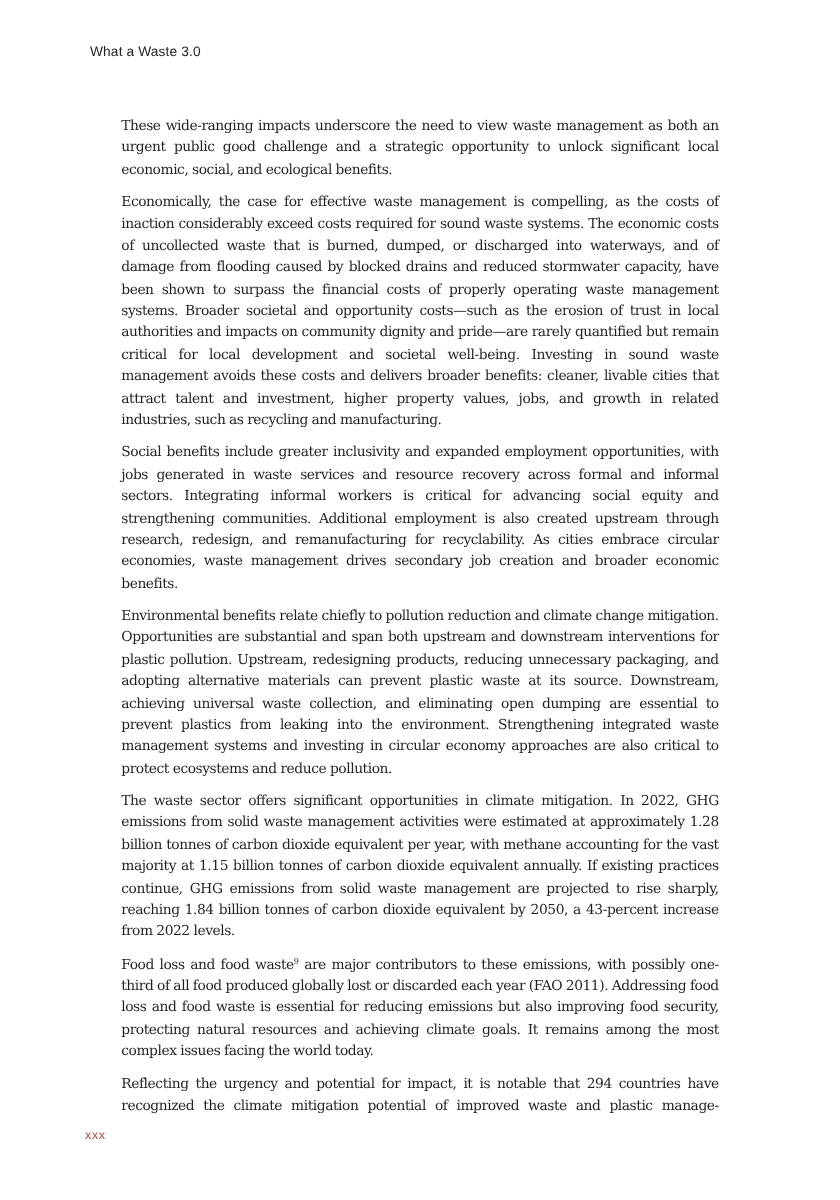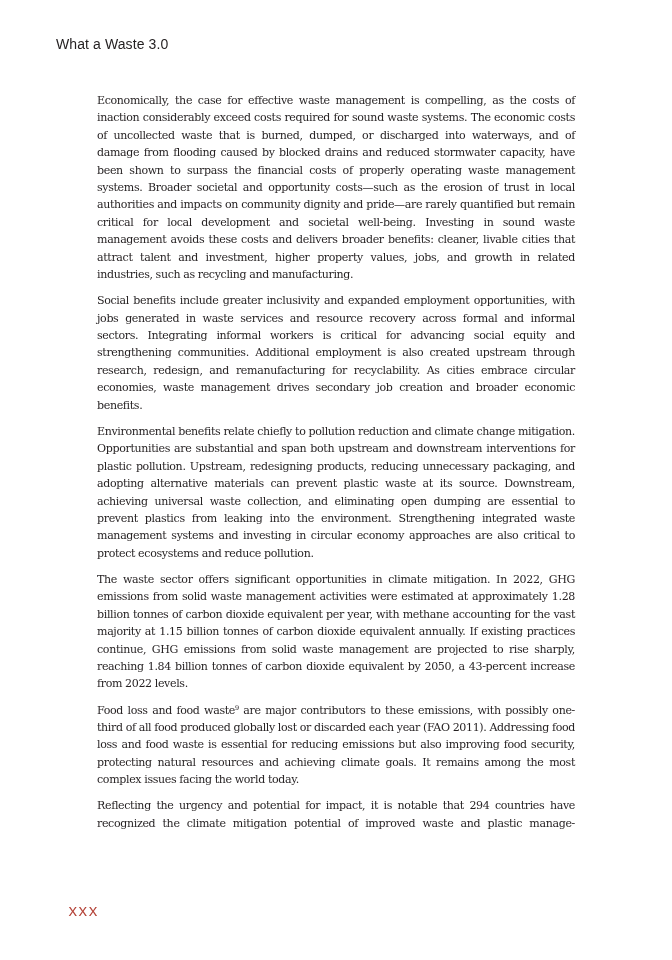--- a/index.html
+++ b/index.html
@@ -1,44 +1,45 @@
 <!DOCTYPE html>
 <html><head>
   <meta charset="utf-8">
   <style>
     html, body { margin: 0; padding: 0; }
     body {
       width: 672px; height: 960px; background: #ffffff; position: relative; overflow: hidden;
       color: #231f20;
     }
     .running-head {
-      position: absolute; left: 56px; top: 36px;
-      font-family: "Liberation Sans", sans-serif; font-size: 14px; color: #231f20;
+      position: absolute; left: 72px; top: 36px;
+      font-family: "Liberation Sans", sans-serif; font-size: 11px; color: #231f20;
       letter-spacing: 0.1px;
     }
     .body-text {
       position: absolute; left: 97px; top: 92px; width: 478px;
       font-family: "DejaVu Serif", serif; font-size: 11.05px; line-height: 17.4px;
       letter-spacing: -0.35px; word-spacing: -0.2px;
     }
     .body-text p {
       margin: 0 0 8.8px 0; text-align: justify; hyphens: manual;
     }
     sup { font-size: 6.5px; vertical-align: 4px; line-height: 0; }
     .folio {
       position: absolute; left: 68px; top: 903px;
-      font-family: Liberation Mono, monospace; font-size: 16px; color: #b5453a; letter-spacing: 0.5px;
+      font-family: Liberation Sans, sans-serif; font-size: 10px; color: #b5453a; letter-spacing: 0.5px;
     }
   </style>
 </head>
 <body>
 
 <div class="running-head">What a Waste 3.0</div>
 
 <div class="body-text">
+  <p>These wide-ranging impacts underscore the need to view waste management as both an urgent public good challenge and a strategic opportunity to unlock significant local economic, social, and ecological benefits.</p>
   <p>Economically, the case for effective waste management is compelling, as the costs of inaction considerably exceed costs required for sound waste systems. The economic costs of uncollected waste that is burned, dumped, or discharged into waterways, and of damage from flooding caused by blocked drains and reduced stormwater capacity, have been shown to surpass the financial costs of properly operating waste management systems. Broader societal and opportunity costs—such as the erosion of trust in local authorities and impacts on community dignity and pride—are rarely quantified but remain critical for local development and societal well-being. Investing in sound waste management avoids these costs and delivers broader bene­fits: cleaner, livable cities that attract talent and investment, higher property values, jobs, and growth in related industries, such as recycling and manufacturing.</p>
   <p>Social benefits include greater inclusivity and expanded employment opportunities, with jobs generated in waste services and resource recovery across formal and informal sectors. Integrating informal workers is critical for advancing social equity and strengthening communities. Additional employment is also created upstream through research, redesign, and remanufacturing for recyclability. As cities embrace circular economies, waste management drives secondary job creation and broader economic benefits.</p>
   <p>Environmental benefits relate chiefly to pollution reduction and climate change mitigation. Opportunities are substantial and span both upstream and downstream interventions for plastic pollution. Upstream, redesigning products, reducing unnecessary packaging, and adopting alternative materials can prevent plastic waste at its source. Downstream, achieving universal waste collection, and eliminating open dumping are essential to prevent plastics from leaking into the environment. Strengthening integrated waste management systems and investing in circular economy approaches are also critical to protect ecosystems and reduce pollution.</p>
   <p>The waste sector offers significant opportunities in climate mitigation. In 2022, GHG emissions from solid waste management activities were estimated at approximately 1.28 billion tonnes of carbon dioxide equivalent per year, with methane accounting for the vast majority at 1.15 billion tonnes of carbon dioxide equivalent annually. If existing practices continue, GHG emissions from solid waste management are projected to rise sharply, reaching 1.84 billion tonnes of carbon dioxide equivalent by 2050, a 43-percent increase from 2022 levels.</p>
   <p><span>Food loss and food waste</span><sup>9</sup><span> are major contributors to these emissions, with possibly one-third of all food produced globally lost or discarded each year (FAO 2011). Addressing food loss and food waste is essential for reducing emissions but also improving food security, protecting natural resources and achieving climate goals. It remains among the most complex issues facing the world today.</span></p>
   <p style="text-align-last: justify;">Reflecting the urgency and potential for impact, it is notable that 294 countries have recognized the climate mitigation potential of improved waste and plastic manage-</p>
 </div>
 
 <div class="folio">xxx</div>
 

